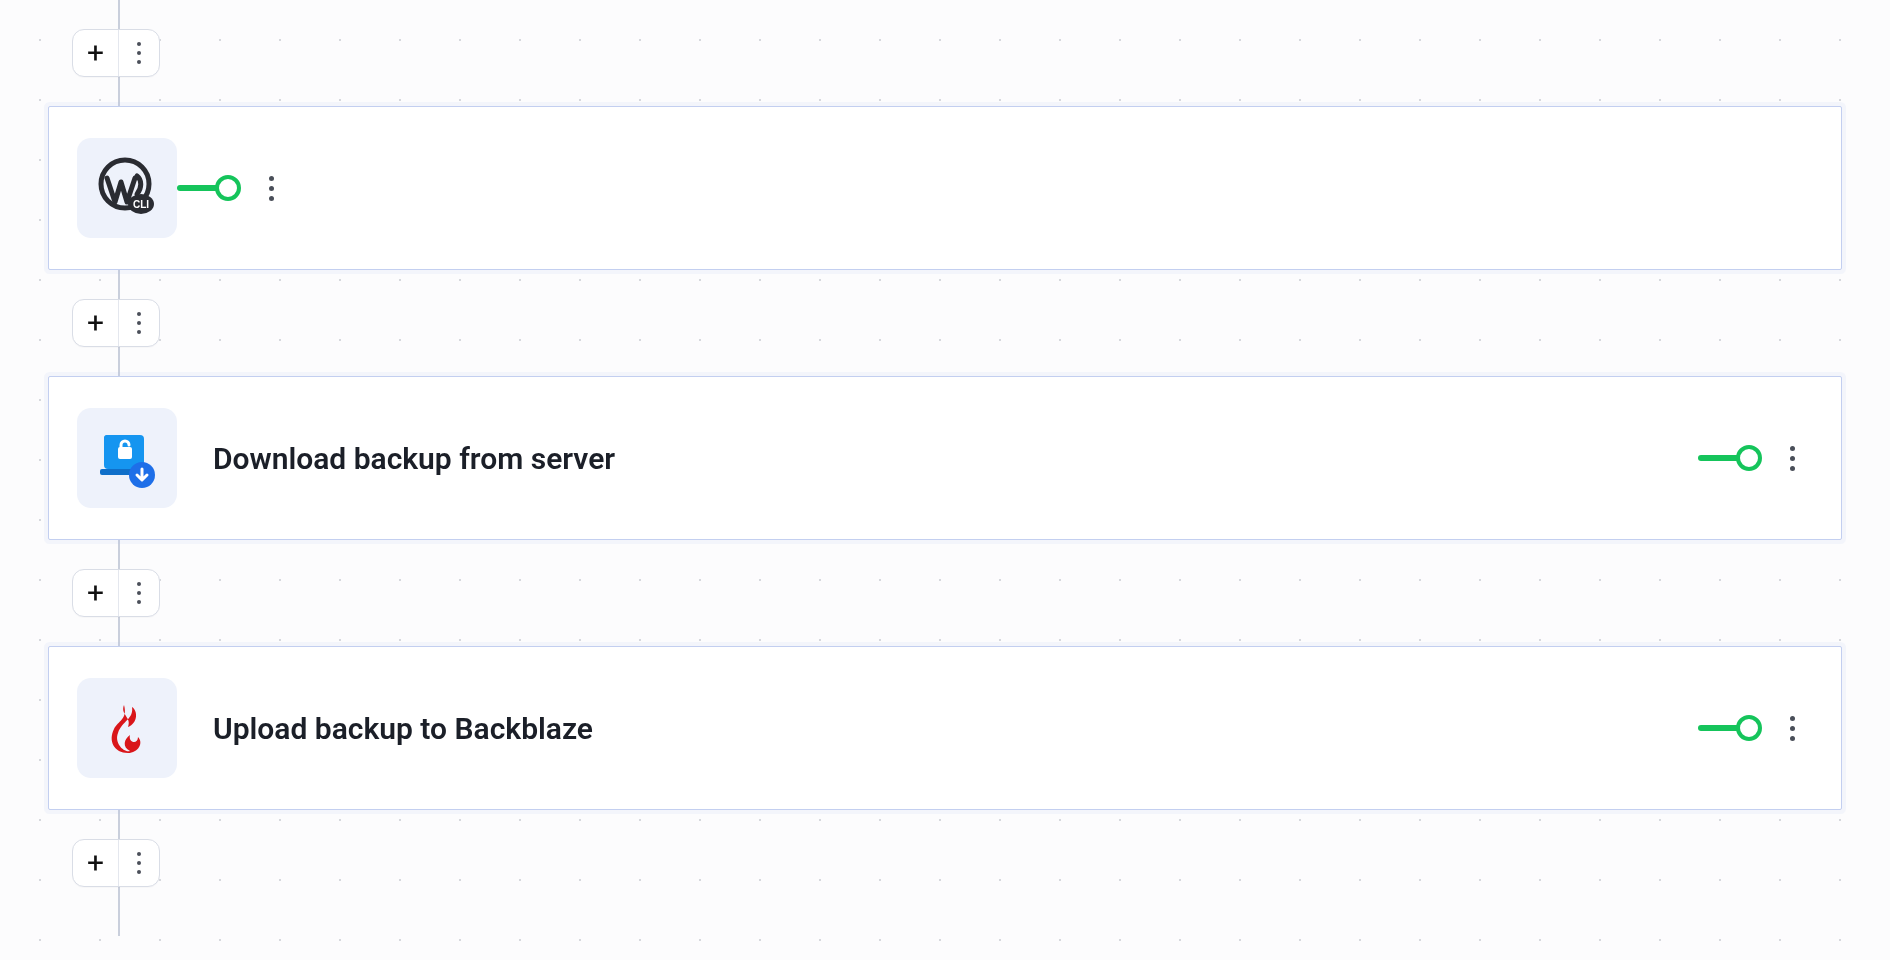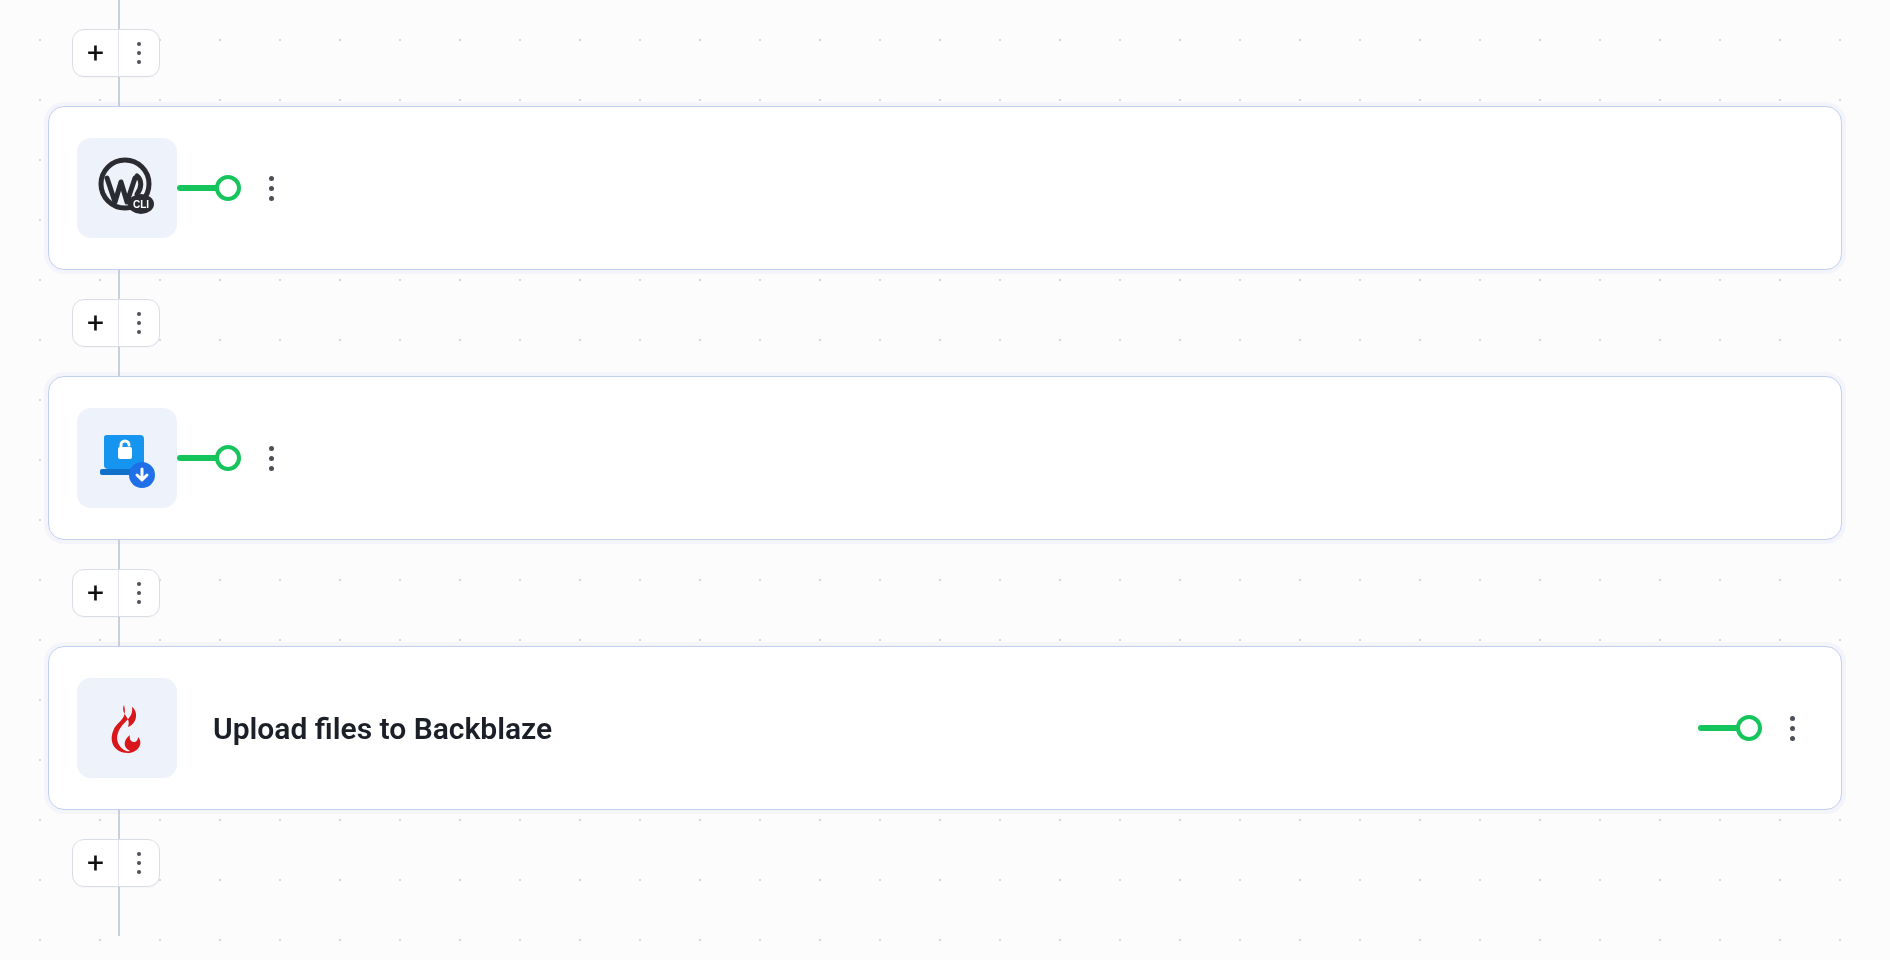--- a/index.html
+++ b/index.html
@@ -68,21 +68,21 @@
     height: 100%;
     display: flex;
     align-items: center;
     justify-content: center;
   }
   .step-card {
     position: relative;
     z-index: 2;
     background: #fff;
     border: 1.5px solid #c3cff0;
-    border-radius: 16px;
+    border-radius: 2px;
     height: 164px;
     margin: 28px 0;
     display: flex;
     align-items: center;
     padding: 0 40px 0 28px;
     box-shadow: 0 0 0 4px rgba(180,195,235,0.12);
   }
   .step-icon {
     width: 100px;
     height: 100px;
@@ -203,20 +203,21 @@
         <svg width="66" height="66" viewBox="0 0 66 66">
           <rect x="10" y="10" width="40" height="34" rx="4" fill="#1595f0"></rect>
           <rect x="10" y="10" width="18" height="10" rx="3" fill="#1595f0"></rect>
           <rect x="6" y="44" width="48" height="6" rx="2" fill="#0f6fc9"></rect>
           <rect x="24" y="22" width="14" height="12" rx="2" fill="#fff"></rect>
           <path d="M31 22 v-4 a4 4 0 0 1 8 0" fill="none" stroke="#fff" stroke-width="3" stroke-linecap="round" transform="translate(-4,2)"></path>
           <circle cx="48" cy="50" r="13" fill="#1e6fe8"></circle>
           <path d="M48 44 v10 M43 50 l5 5 l5 -5" fill="none" stroke="#fff" stroke-width="3" stroke-linecap="round" stroke-linejoin="round"></path>
         </svg>
       </div>
+      <div class="step-title">Download backup from server</div>
       <div class="step-controls">
         <div class="toggle">
           <div class="track"></div>
             <div class="knob"></div>
         </div>
         <div class="vdots">
             <span></span>
             <span></span>
             <span></span>
           </div>
@@ -235,21 +236,21 @@
         </div>
       </div>
     </div>
 
     <div class="step-card">
       <div class="step-icon">
         <svg width="58" height="58" viewBox="0 0 58 58">
           <path d="M26 6 C22 16 34 18 30 28 C40 24 40 12 34 8 C36 20 24 22 20 34 C16 44 26 54 32 52 C24 48 26 40 32 36 C30 44 40 46 40 38 C46 44 40 54 30 54 C16 54 10 42 16 30 C20 22 30 20 26 6 Z" fill="#d9161a"></path>
         </svg>
       </div>
-      <div class="step-title">Upload files to Backblaze</div>
+      <div class="step-title">Upload backup to Backblaze</div>
       <div class="step-controls">
         <div class="toggle">
           <div class="track"></div>
             <div class="knob"></div>
         </div>
         <div class="vdots">
             <span></span>
             <span></span>
             <span></span>
           </div>

